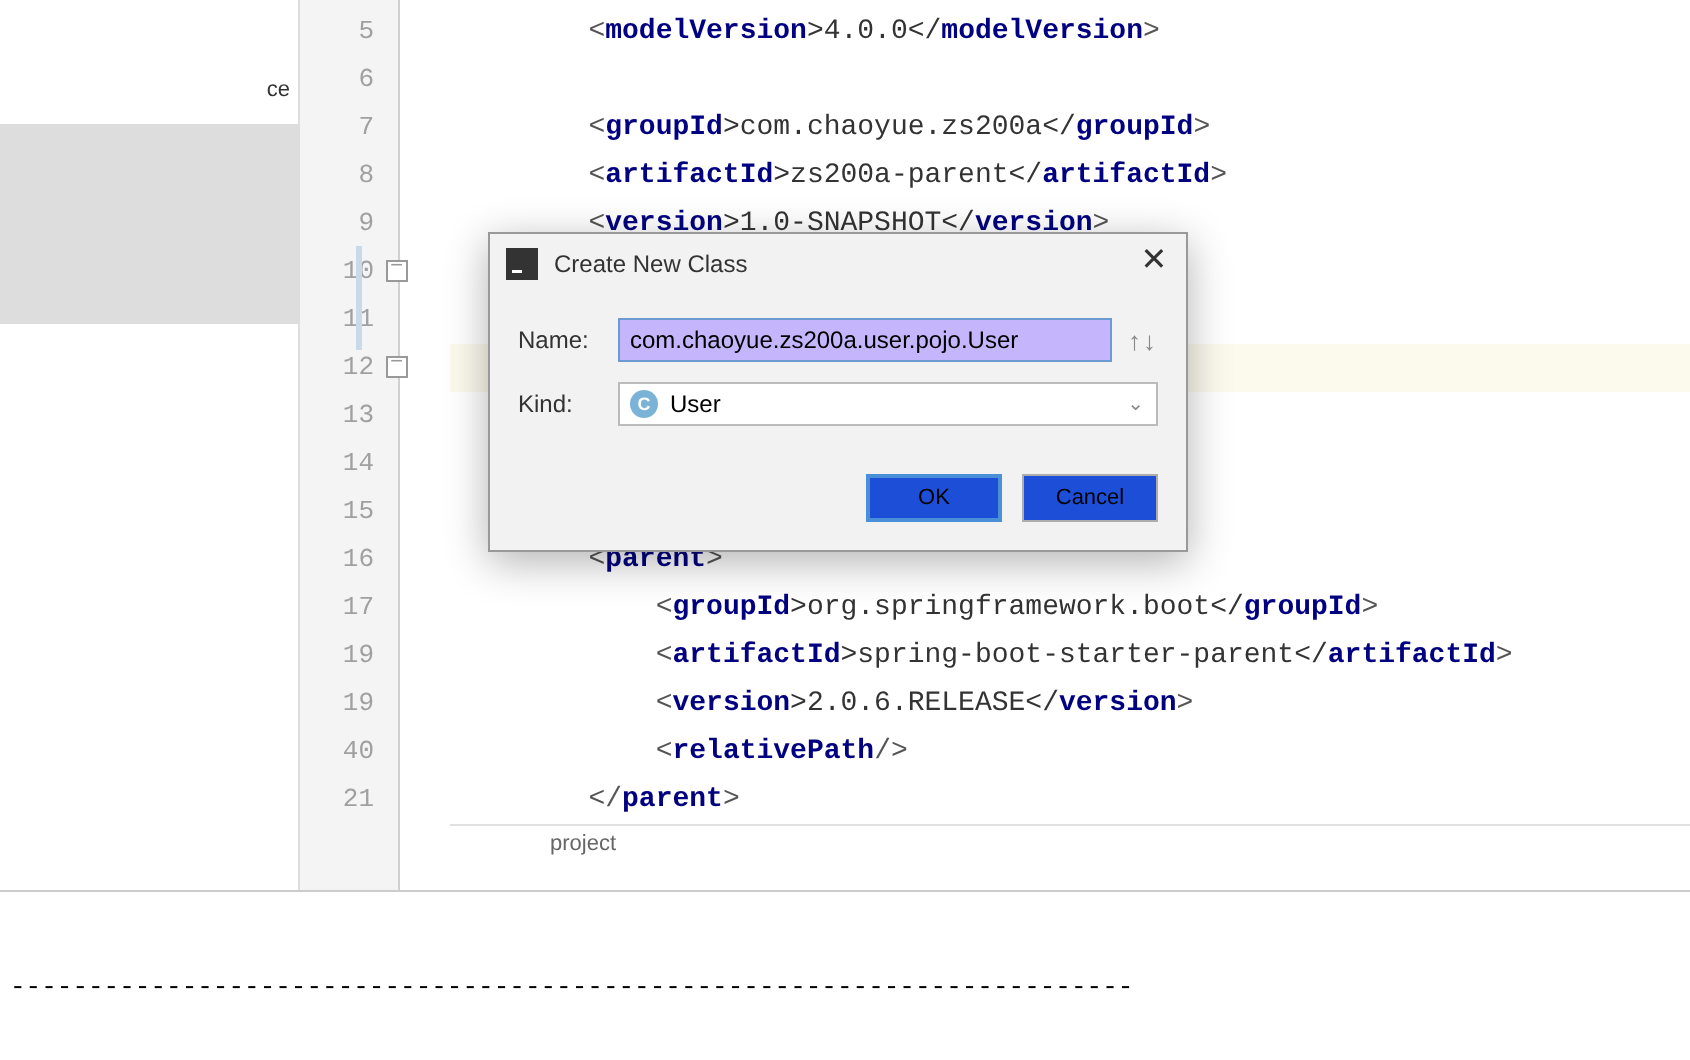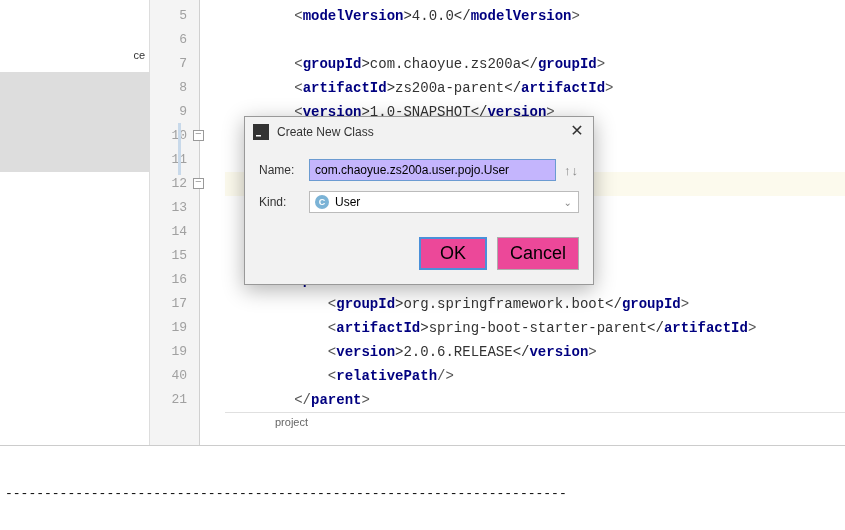--- a/index.html
+++ b/index.html
@@ -13,21 +13,21 @@
       overflow: hidden;
     }
     .main-area {
       display: flex;
       height: 445px;
     }
     .left-panel {
       width: 150px;
       background: #fff;
       border-right: 1px solid #ddd;
-      padding-top: 48px;
+      padding-top: 38px;
     }
     .left-item {
       font-family: Arial, sans-serif;
       font-size: 11px;
       color: #333;
       padding: 1px 4px;
       text-align: right;
     }
     .left-divider {
       background: #ddd;
@@ -202,22 +202,22 @@
     .dialog-buttons {
       display: flex;
       justify-content: flex-end;
       gap: 10px;
       padding: 8px 14px 14px;
     }
     .btn {
       min-width: 68px;
       padding: 4px 12px;
       border: 1px solid #adadad;
-      background: #ec4899;
-      font-size: 18px;
+      background: #1d4ed8;
+      font-size: 11px;
       cursor: pointer;
     }
     .btn.primary {
       border: 2px solid #4a90d9;
     }
     .change-bar {
       position: absolute;
       left: 200px;
       width: 3px;
       background: #c8d9ea;

